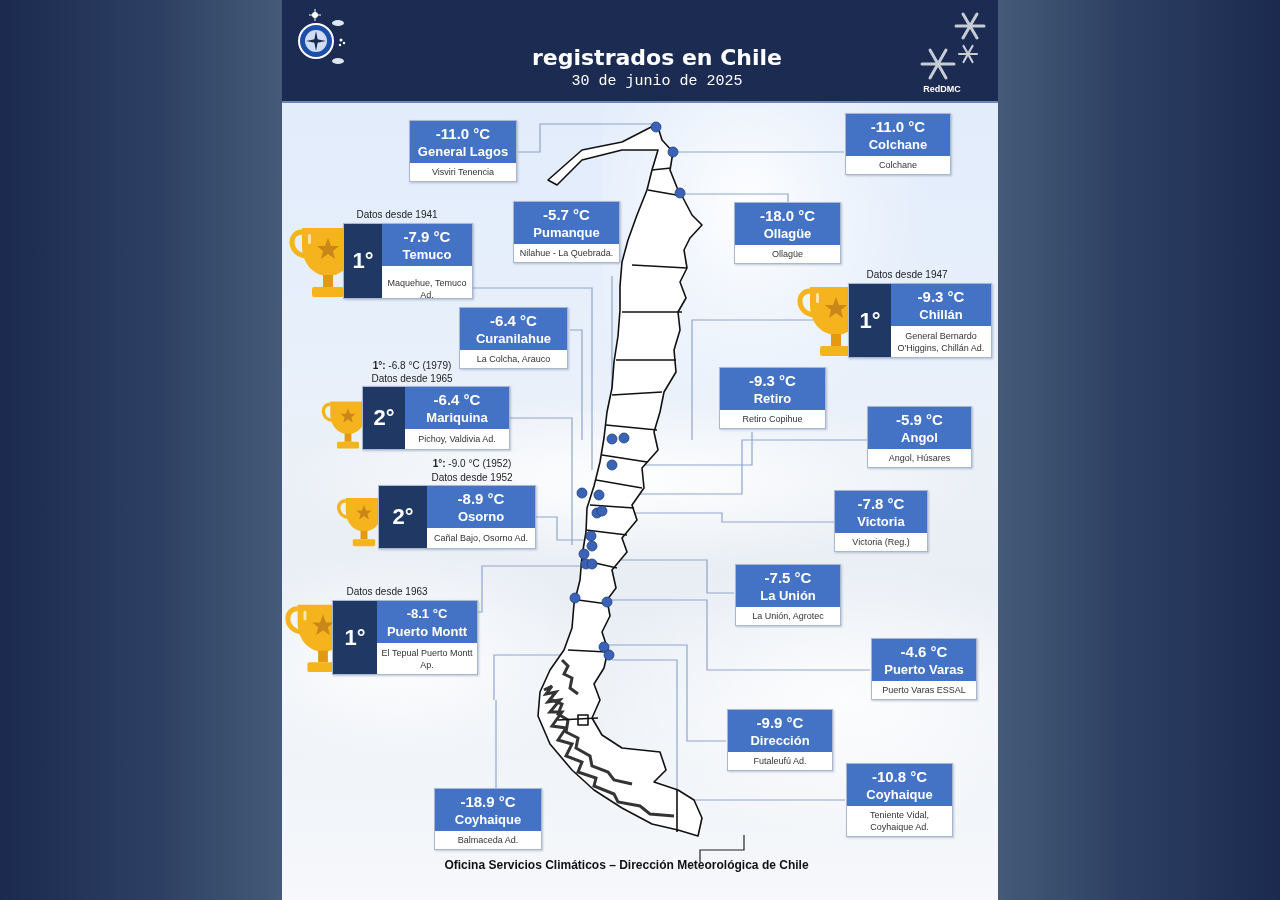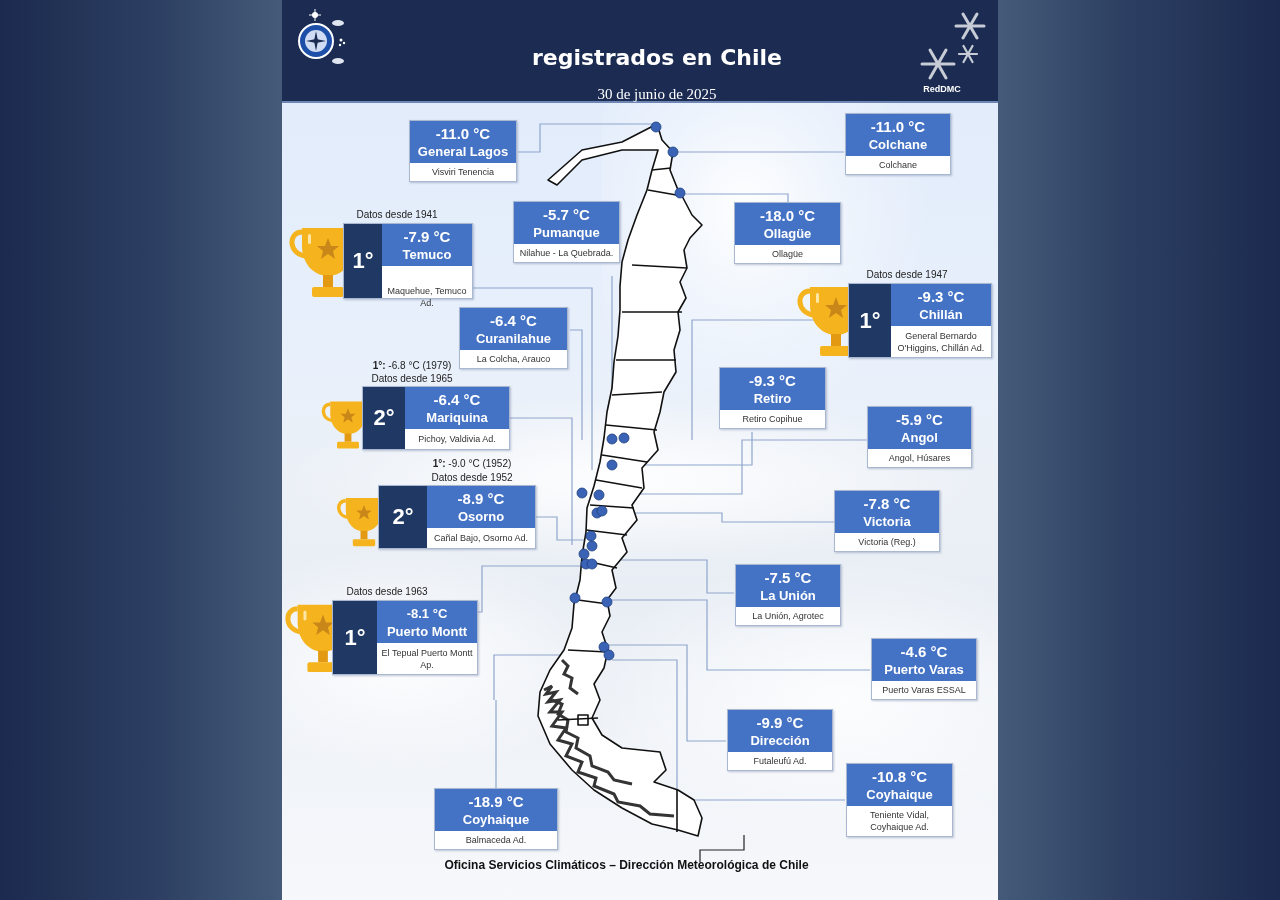--- a/index.html
+++ b/index.html
@@ -23,23 +23,23 @@
     position: absolute; left: 70px; top: 16px; width: 610px; text-align: center;
     color: #ffffff; font-weight: bold; font-size: 22px; letter-spacing: 0.2px;
     font-family: "DejaVu Sans", sans-serif;
   }
   .title-line2 {
     position: absolute; left: 70px; top: 45px; width: 610px; text-align: center;
     color: #ffffff; font-weight: bold; font-size: 22px;
     font-family: "DejaVu Sans", sans-serif;
   }
   .title-date {
-    position: absolute; left: 70px; top: 86px; width: 610px; text-align: center;
+    position: absolute; left: 70px; top: 73px; width: 610px; text-align: center;
     color: #ffffff; font-size: 15px;
-    font-family: Liberation Serif, serif;
+    font-family: Liberation Mono, monospace;
   }
   .logo-left { position: absolute; left: 14px; top: 6px; width: 60px; height: 60px; }
   .logo-right { position: absolute; left: 630px; top: 4px; width: 80px; height: 96px; }
   .reddmc {
     position: absolute; left: 640px; top: 84px; width: 40px; text-align: center;
     color: #fff; font-size: 9px; font-weight: bold;
   }
   .sunburst {
     position: absolute; left: 320px; top: 100px; width: 360px; height: 360px;
     background: radial-gradient(ellipse at 40% 30%, rgba(255,255,255,0.95) 0%, rgba(255,255,255,0.4) 30%, rgba(255,255,255,0) 60%);
@@ -290,21 +290,21 @@
   </div>
 
   <div class="card" style="left:585px;top:406px;width:105px;">
     <div class="top">
         <span class="temp">-5.9 °C</span>
         <span class="name">Angol</span>
       </div>
     <div class="station">Angol, Húsares</div>
   </div>
 
-  <div class="card" style="left:552px;top:490px;width:106px;">
+  <div class="card" style="left:552px;top:490px;width:94px;">
     <div class="top">
         <span class="temp">-7.8 °C</span>
         <span class="name">Victoria</span>
       </div>
     <div class="station">Victoria (Reg.)</div>
   </div>
 
   <div class="card" style="left:453px;top:564px;width:106px;">
     <div class="top">
         <span class="temp">-7.5 °C</span>
@@ -331,21 +331,21 @@
   </div>
 
   <div class="card" style="left:564px;top:763px;width:107px;">
     <div class="top">
         <span class="temp">-10.8 °C</span>
         <span class="name">Coyhaique</span>
       </div>
     <div class="station">Teniente Vidal, Coyhaique Ad.</div>
   </div>
 
-  <div class="card" style="left:152px;top:788px;width:124px;">
+  <div class="card" style="left:152px;top:788px;width:108px;">
     <div class="top">
         <span class="temp">-18.9 °C</span>
         <span class="name">Coyhaique</span>
       </div>
     <div class="station">Balmaceda Ad.</div>
   </div>
 
   <div class="note" style="left:60px;top:209px;width:110px;">Datos desde 1941</div>
   <svg class="trophy" style="left:6px;top:220px;width:80px;height:82px;" viewBox="0 0 80 82">
     <path d="M14,8 h52 v18 c0,18 -12,30 -26,30 c-14,0 -26,-12 -26,-30 z" fill="#f5b41e"></path>
@@ -356,21 +356,21 @@
     <polygon points="40,18 43,26 51,26 45,31 47,39 40,34 33,39 35,31 29,26 37,26" fill="#c9871a"></polygon>
     <rect x="20" y="14" width="3" height="10" rx="1.5" fill="#fde7a6"></rect>
   </svg>
   <div class="rank-card" style="left:61px;top:223px;height:76px;">
     <div class="rank" style="width:38px;">1°</div>
     <div class="body" style="width:90px;">
       <div class="top">
           <span class="temp" style="display:block;font-weight:bold;font-size:15px;line-height:19px;">-7.9 °C</span>
           <span class="name" style="display:block;font-weight:bold;font-size:13px;line-height:18px;padding-bottom:2px;">Temuco</span>
         </div>
-      <div class="station" style="font-size:9px;line-height:12px;color:#333;text-align:center;padding:19px 4px;">Maquehue, Temuco Ad.</div>
+      <div class="station" style="font-size:9px;line-height:12px;color:#333;text-align:center;padding:11px 4px;">Maquehue, Temuco Ad.</div>
     </div>
   </div>
 
   <div class="note" style="left:570px;top:269px;width:110px;">Datos desde 1947</div>
   <svg class="trophy" style="left:514px;top:279px;width:80px;height:82px;" viewBox="0 0 80 82">
     <path d="M14,8 h52 v18 c0,18 -12,30 -26,30 c-14,0 -26,-12 -26,-30 z" fill="#f5b41e"></path>
     <path d="M14,12 c-14,0 -14,22 4,24" stroke="#f5b41e" stroke-width="5" fill="none"></path>
     <path d="M66,12 c14,0 14,22 -4,24" stroke="#f5b41e" stroke-width="5" fill="none"></path>
     <rect x="35" y="55" width="10" height="12" fill="#e39a12"></rect>
     <rect x="24" y="67" width="32" height="10" rx="2" fill="#f5b41e"></rect>

